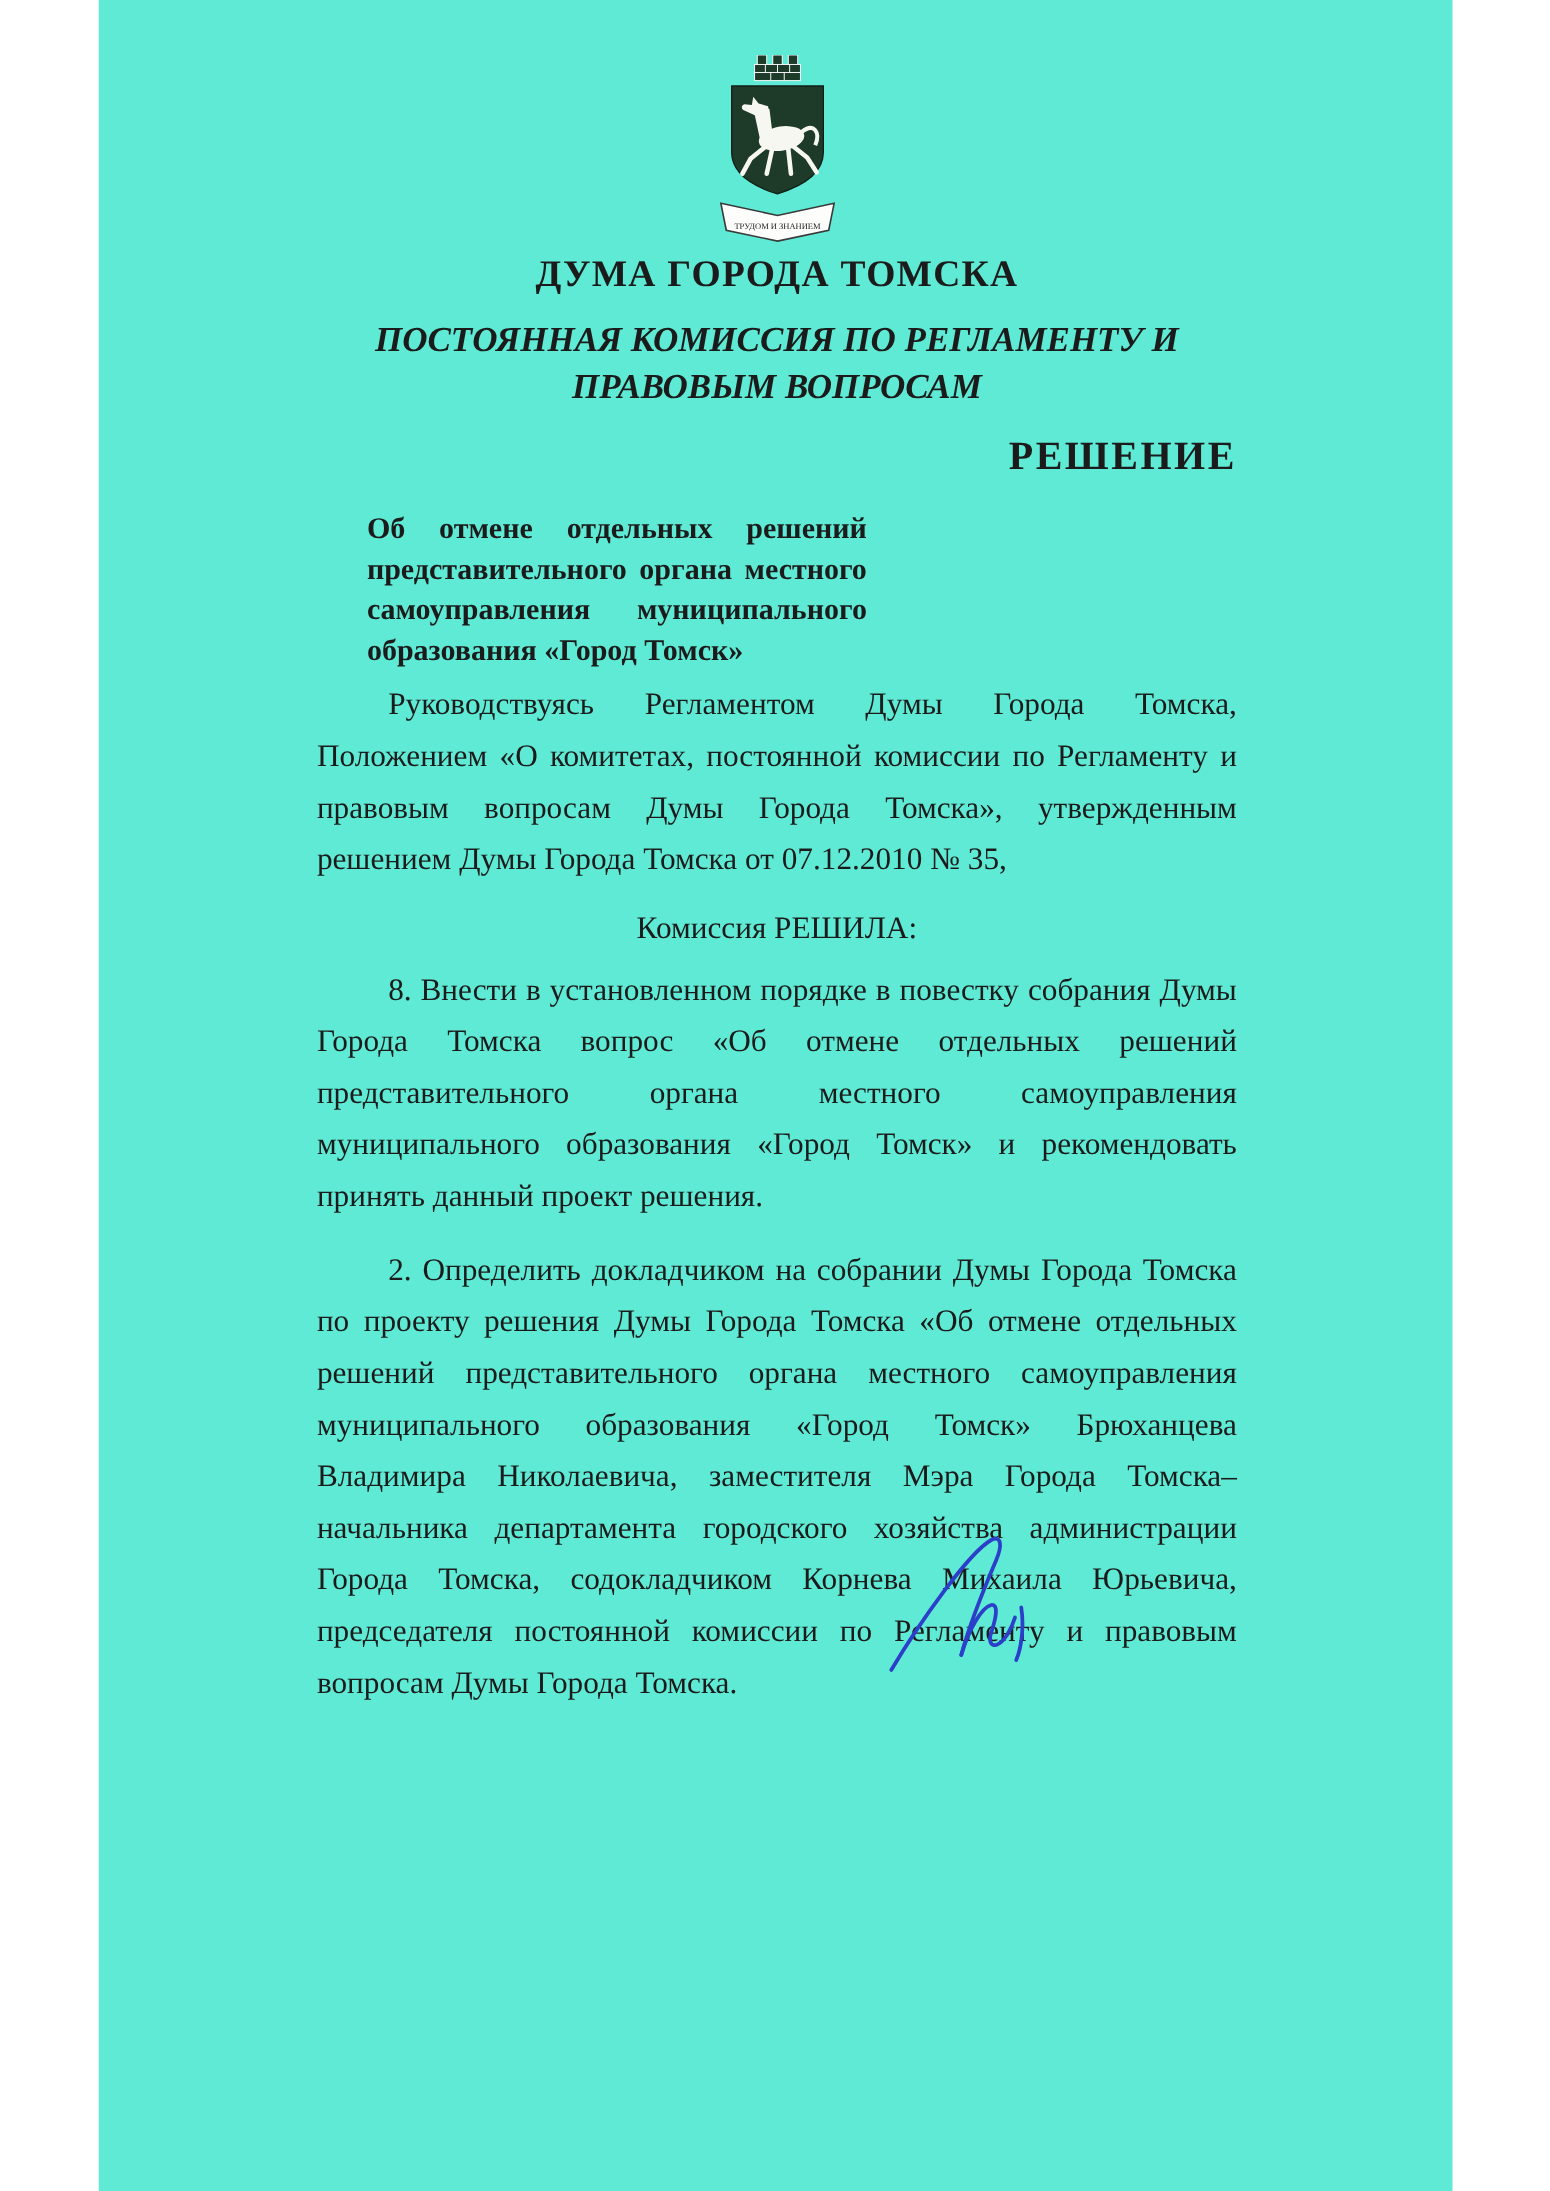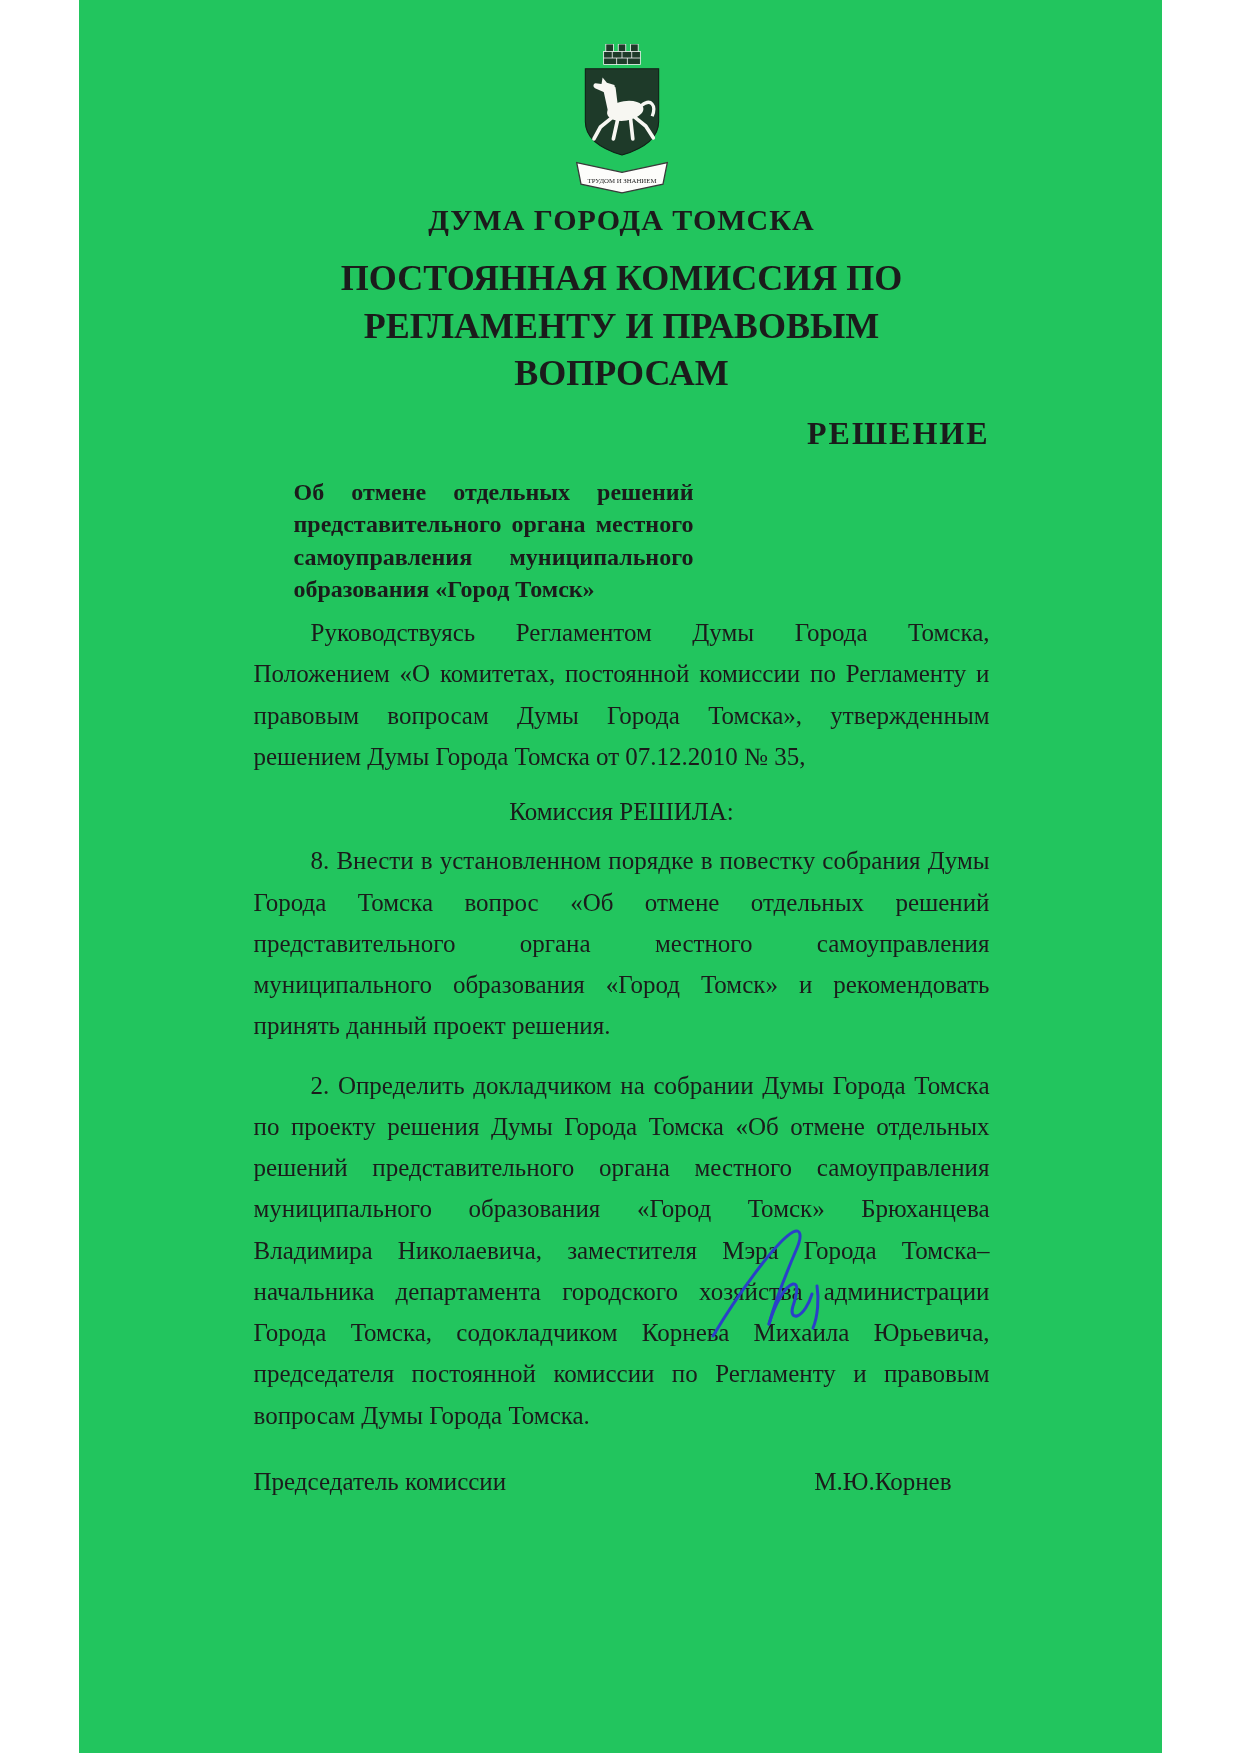--- a/index.html
+++ b/index.html
@@ -1,34 +1,34 @@
 <!DOCTYPE html>
 <html><head>
 <meta charset="utf-8">
 <style>
   * { margin:0; padding:0; box-sizing:border-box; }
   html,body { background:#ffffff; }
   .page {
     position:relative;
     width:1083px; height:1753px;
     margin:0 auto;
-    background:#22c55e;
+    background:#5eead4;
     color:#1b1b1b;
     font-family:"Liberation Serif","DejaVu Serif",serif;
     padding:44px 172px 16px 175px;
     overflow:hidden;
   }
   .crest { text-align:center; line-height:0; }
   .org-title {
     margin-top:8px; text-align:center;
     font-size:30px; font-weight:bold; letter-spacing:1px;
   }
   .commission-title {
     margin-top:18px; text-align:center;
-    font-size:36px; font-weight:bold; line-height:1.32;
+    font-size:28px; font-weight:bold; line-height:1.32;font-style:italic;
   }
   .doc-type {
     margin-top:17px; text-align:right;
     font-size:32px; font-weight:bold; letter-spacing:2px;
   }
   .meta-row {
     margin-top:54px;
     display:flex; justify-content:space-between; align-items:flex-start;
     font-size:25px;
   }
@@ -117,18 +117,14 @@
   <p class="body-par item-2">2. Определить докладчиком на собрании Думы Города Томска по проекту решения Думы Города Томска «Об отмене отдельных решений представительного органа местного самоуправления муниципального образования «Город Томск» Брюханцева Владимира Николаевича, заместителя Мэра Города Томска–начальника департамента городского хозяйства администрации Города Томска, содокладчиком Корнева Михаила Юрьевича, председателя постоянной комиссии по Регламенту и правовым вопросам Думы Города Томска.</p>
 
   <svg class="signature-svg" width="170" height="125" viewBox="0 0 170 125">
     <g fill="none" stroke-width="3" stroke-linecap="round" stroke-linejoin="round" stroke="#2b3fc9">
       <path d="M8,112 C30,75 70,18 88,8 C96,4 97,12 92,24 C83,45 70,78 64,100"></path>
       <path d="M64,100 C70,80 80,62 88,60 C94,59 92,70 88,82 C86,88 87,93 92,92 C98,90 104,80 107,70"></path>
       <path d="M112,62 C114,74 113,92 108,104"></path>
     </g>
   </svg>
 
-  <div class="footer-row">
-    <span>Председатель комиссии</span>
-    <span class="signer-name">М.Ю.Корнев</span>
-  </div>
 
 </div>
 
 </body></html>

